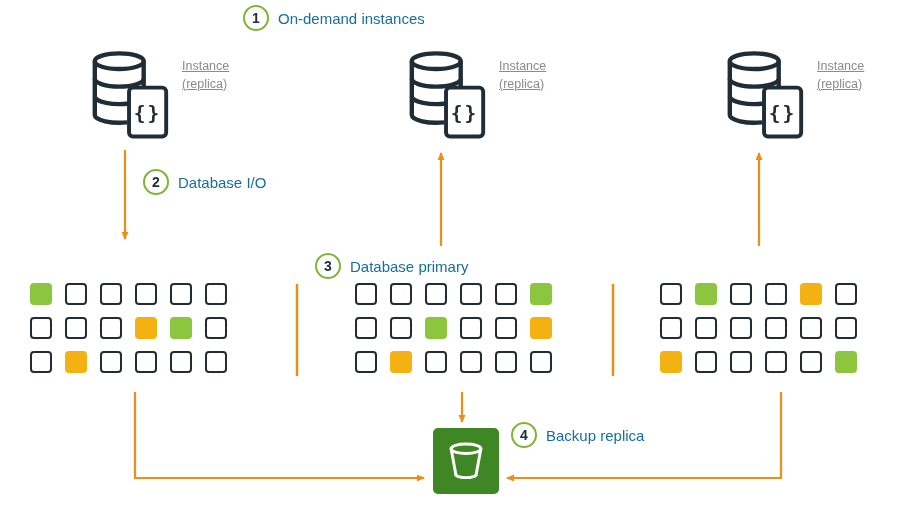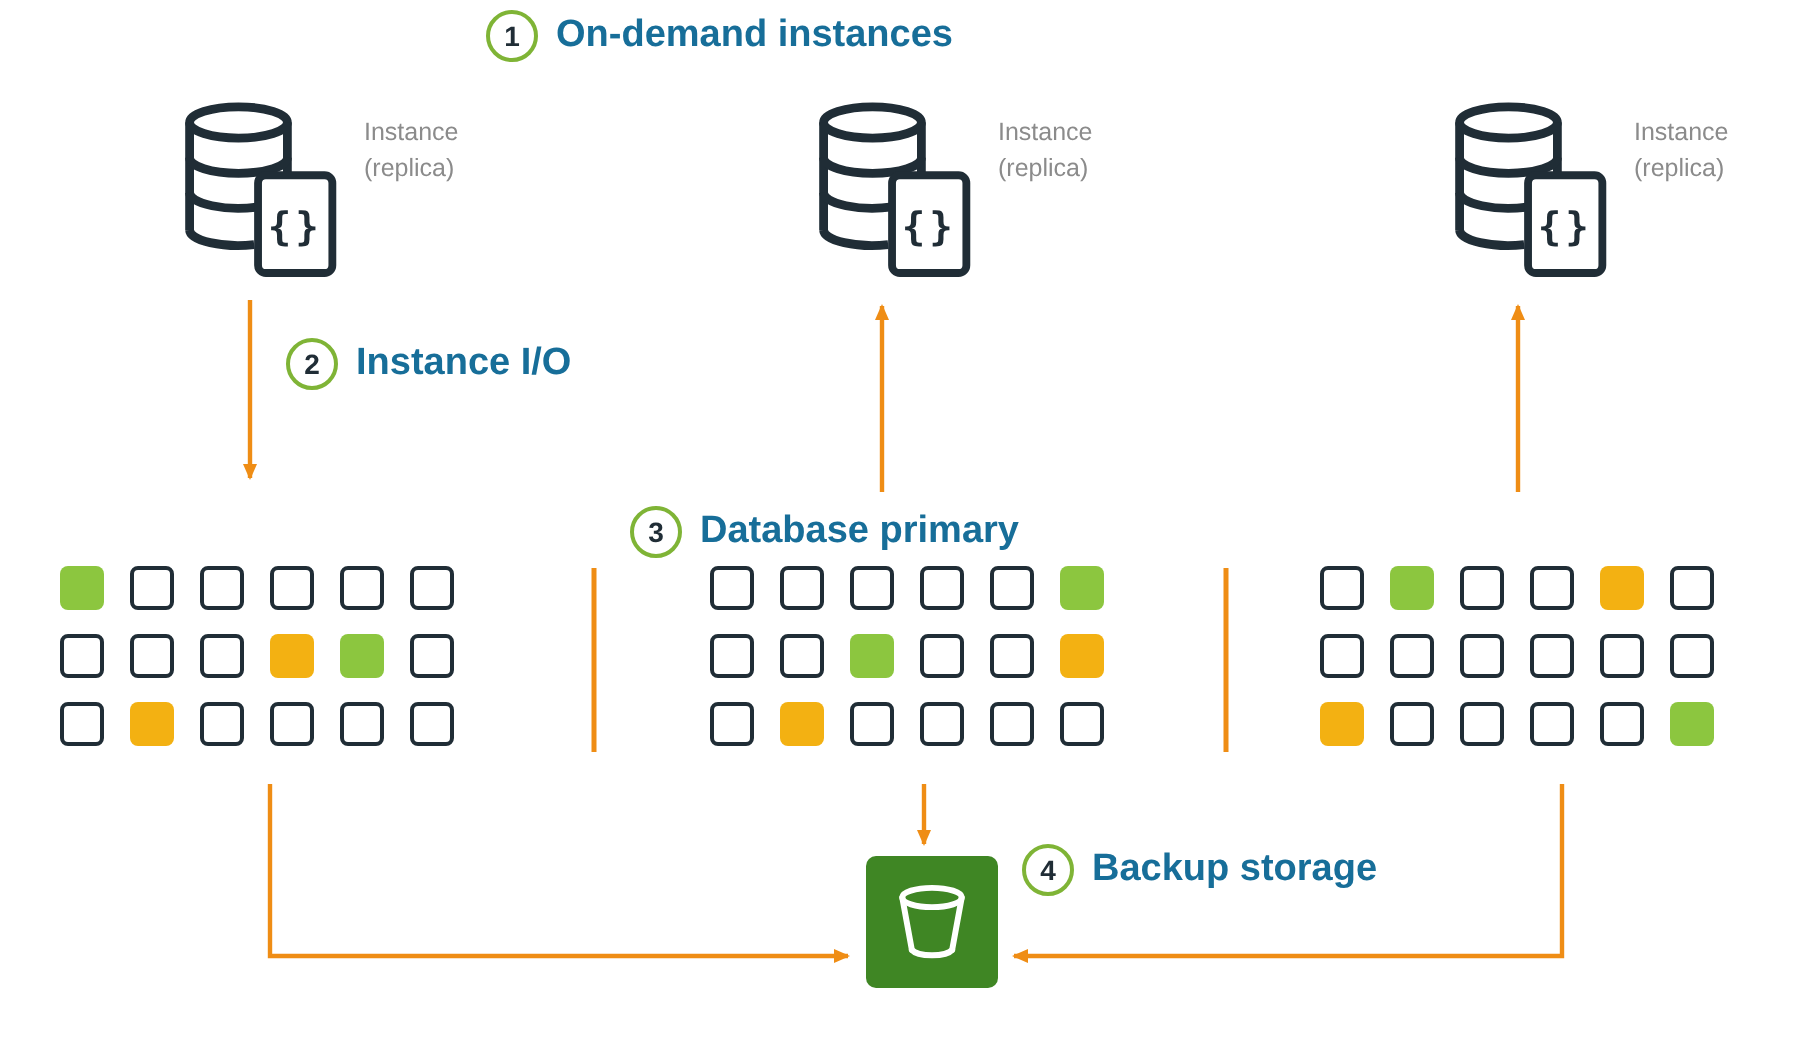--- a/index.html
+++ b/index.html
@@ -20,32 +20,32 @@
 
   
   .step { position: absolute; display: flex; align-items: center; gap: 9px; }
   .step-circle {
     width: 26px; height: 26px; border-radius: 50%;
     border: 2px solid var(--circle_border);
     background: #fff; color: var(--dark);
     display: flex; align-items: center; justify-content: center;
     font-size: 14px; font-weight: bold; box-sizing: border-box;
   }
-  .step-label { font-size: 19px; font-weight: bold; color: var(--label_blue); }
+  .step-label { font-size: 15px; font-weight: normal; color: var(--label_blue); }
   .step1 { left: 243px; top: 5px; }
   .step2 { left: 143px; top: 169px; }
   .step3 { left: 315px; top: 253px; }
   .step4 { left: 511px; top: 422px; }
 
   
   .instance { position: absolute; display: flex; gap: 8px; align-items: flex-start; }
   .inst1 { left: 86px;  top: 46px; }
   .inst2 { left: 403px; top: 46px; }
   .inst3 { left: 721px; top: 46px; }
-  .instance-label { margin-top: 12px; font-size: 12.5px; color: var(--gray_text); line-height: 1.4; }
+  .instance-label { margin-top: 12px; font-size: 12.5px; color: var(--gray_text); line-height: 1.4; text-decoration: underline; }
   .db-stroke { stroke: var(--dark); fill: none; }
   .db-doc { stroke: var(--dark); fill: #ffffff; }
   .db-braces { fill: var(--dark); font-family: "DejaVu Sans Mono", monospace; font-weight: bold; font-size: 20px; }
 
   
   .grid { position: absolute; display: flex; flex-direction: column; gap: 12px; }
   .grid1 { left: 30px;  top: 283px; }
   .grid2 { left: 355px; top: 283px; }
   .grid3 { left: 660px; top: 283px; }
   .grid-row { display: flex; gap: 13px; }
@@ -83,29 +83,29 @@
     <path class="arrow-line" marker-end="url(#ah)" d="M462,392 L462,422"></path>
     <path class="arrow-line" marker-end="url(#ah)" d="M781,392 L781,478 L507,478"></path>
   </svg>
 
   <div class="step step1">
     <span class="step-circle">1</span>
     <span class="step-label">On-demand instances</span>
   </div>
   <div class="step step2">
     <span class="step-circle">2</span>
-    <span class="step-label">Instance I/O</span>
+    <span class="step-label">Database I/O</span>
   </div>
   <div class="step step3">
     <span class="step-circle">3</span>
     <span class="step-label">Database primary</span>
   </div>
   <div class="step step4">
     <span class="step-circle">4</span>
-    <span class="step-label">Backup storage</span>
+    <span class="step-label">Backup replica</span>
   </div>
 
   <div class="instance inst1">
     <svg width="88" height="94" viewBox="0 0 90 95">
       <ellipse class="db-stroke" cx="34" cy="15" rx="25" ry="8" stroke-width="4.5"></ellipse>
       <path class="db-stroke" stroke-width="4.5" d="M9,15 L9,70"></path>
       <path class="db-stroke" stroke-width="4.5" d="M59,15 L59,44"></path>
       <path class="db-stroke" stroke-width="4.5" d="M9,33 A25,8 0 0 0 59,33"></path>
       <path class="db-stroke" stroke-width="4.5" d="M9,51 A25,8 0 0 0 44,58.2"></path>
       <path class="db-stroke" stroke-width="4.5" d="M9,70 A25,8 0 0 0 42,77.5"></path>

